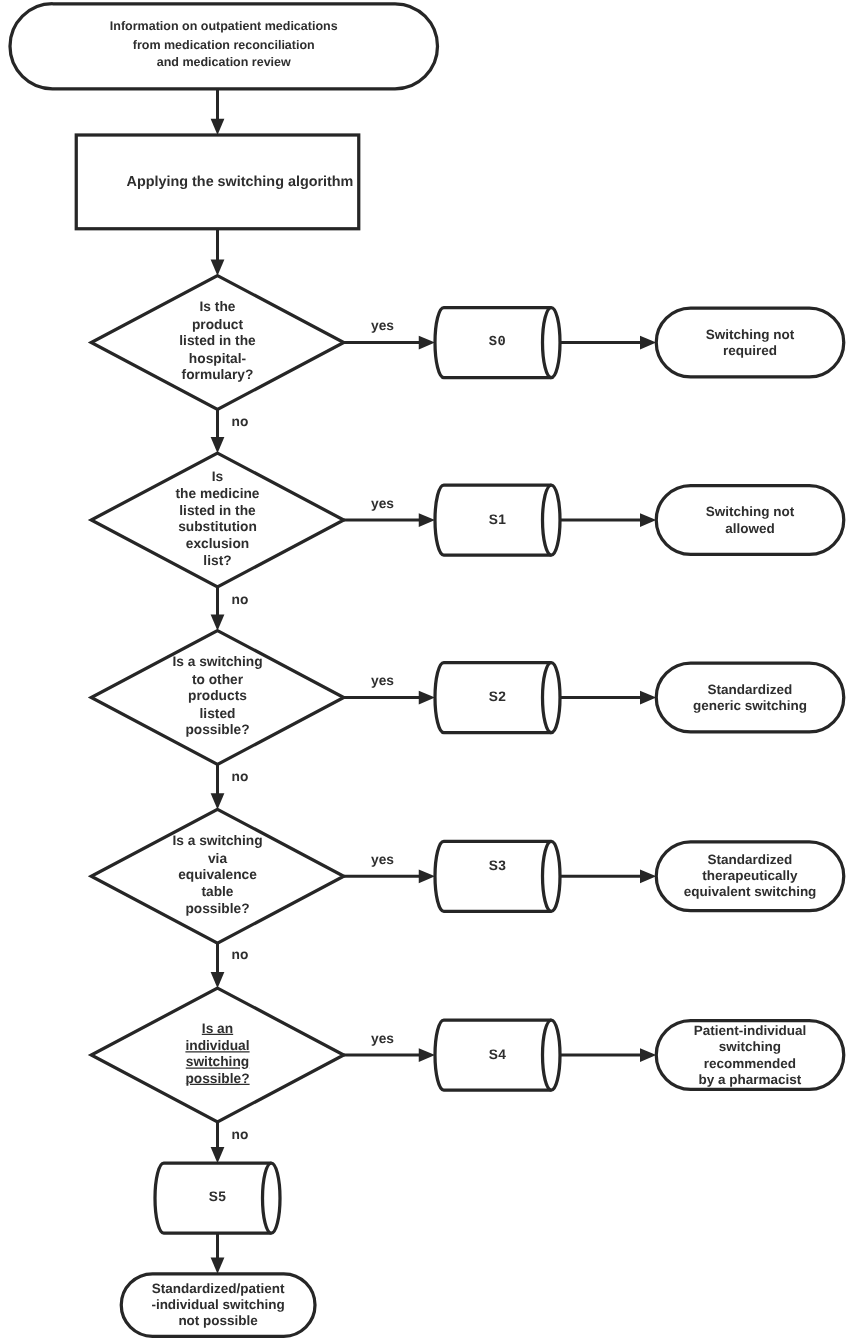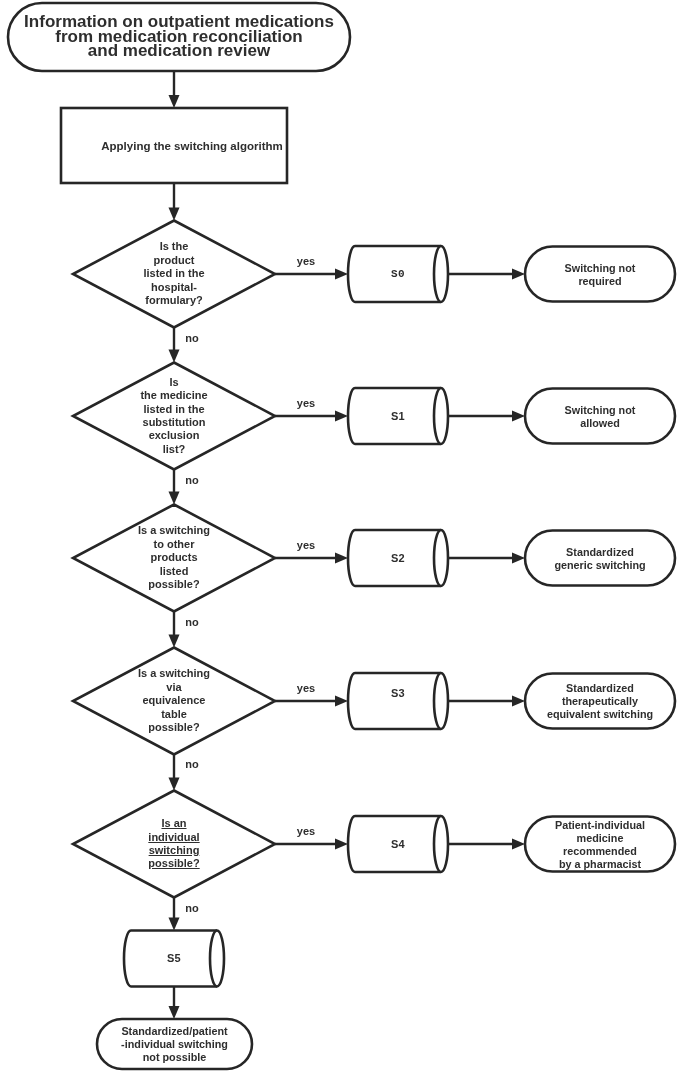--- a/index.html
+++ b/index.html
@@ -8,21 +8,21 @@
     font-family:"Liberation Sans",sans-serif;overflow:hidden;
   }
   .layer{position:absolute;left:0;top:0;}
   .shape{fill:#ffffff;stroke:#262626;stroke-width:2.6;}
   .conn{stroke:#262626;stroke-width:2.4;}
   .head{fill:#262626;stroke:none;}
   .txt{
     position:absolute;display:flex;align-items:center;justify-content:center;
     text-align:center;white-space:pre-line;color:#2e2e2e;font-weight:bold;
   }
-  .start-txt{font-size:17px;line-height:14.5px;}
+  .start-txt{font-size:10px;line-height:14.5px;}
   .proc-txt{font-size:11.5px;line-height:14px;}
   .q{font-size:11px;line-height:13.4px;}
   .lbl{font-size:11px;line-height:12px;}
   .step{font-size:11px;letter-spacing:.3px;}
   .out{font-size:10.8px;line-height:13px;}
 </style>
 </head>
 <body>
 
 <div class="canvas">
@@ -159,21 +159,21 @@
 equivalent switching</div>
   <div class="txt lbl" style="left:179px;top:757px;width:26px;height:14px;">no</div>
 
   <div class="txt q" style="left:94px;top:794px;width:160px;height:100px;text-decoration:underline;">Is an
 individual
 switching
 possible?</div>
   <div class="txt lbl" style="left:283px;top:823px;width:46px;height:16px;">yes</div>
   <div class="txt step" style="left:355px;top:816px;width:86px;height:56px;">S4</div>
   <div class="txt out" style="left:525px;top:817px;width:150px;height:55px;">Patient-individual
-medicine
+switching
 recommended
 by a pharmacist</div>
   <div class="txt lbl" style="left:179px;top:901px;width:26px;height:14px;">no</div>
 
   <div class="txt step" style="left:133px;top:930px;width:82px;height:56px;">S5</div>
   <div class="txt out" style="left:97px;top:1019px;width:155px;height:50px;">Standardized/patient
 -individual switching
 not possible</div>
 
 </div>

